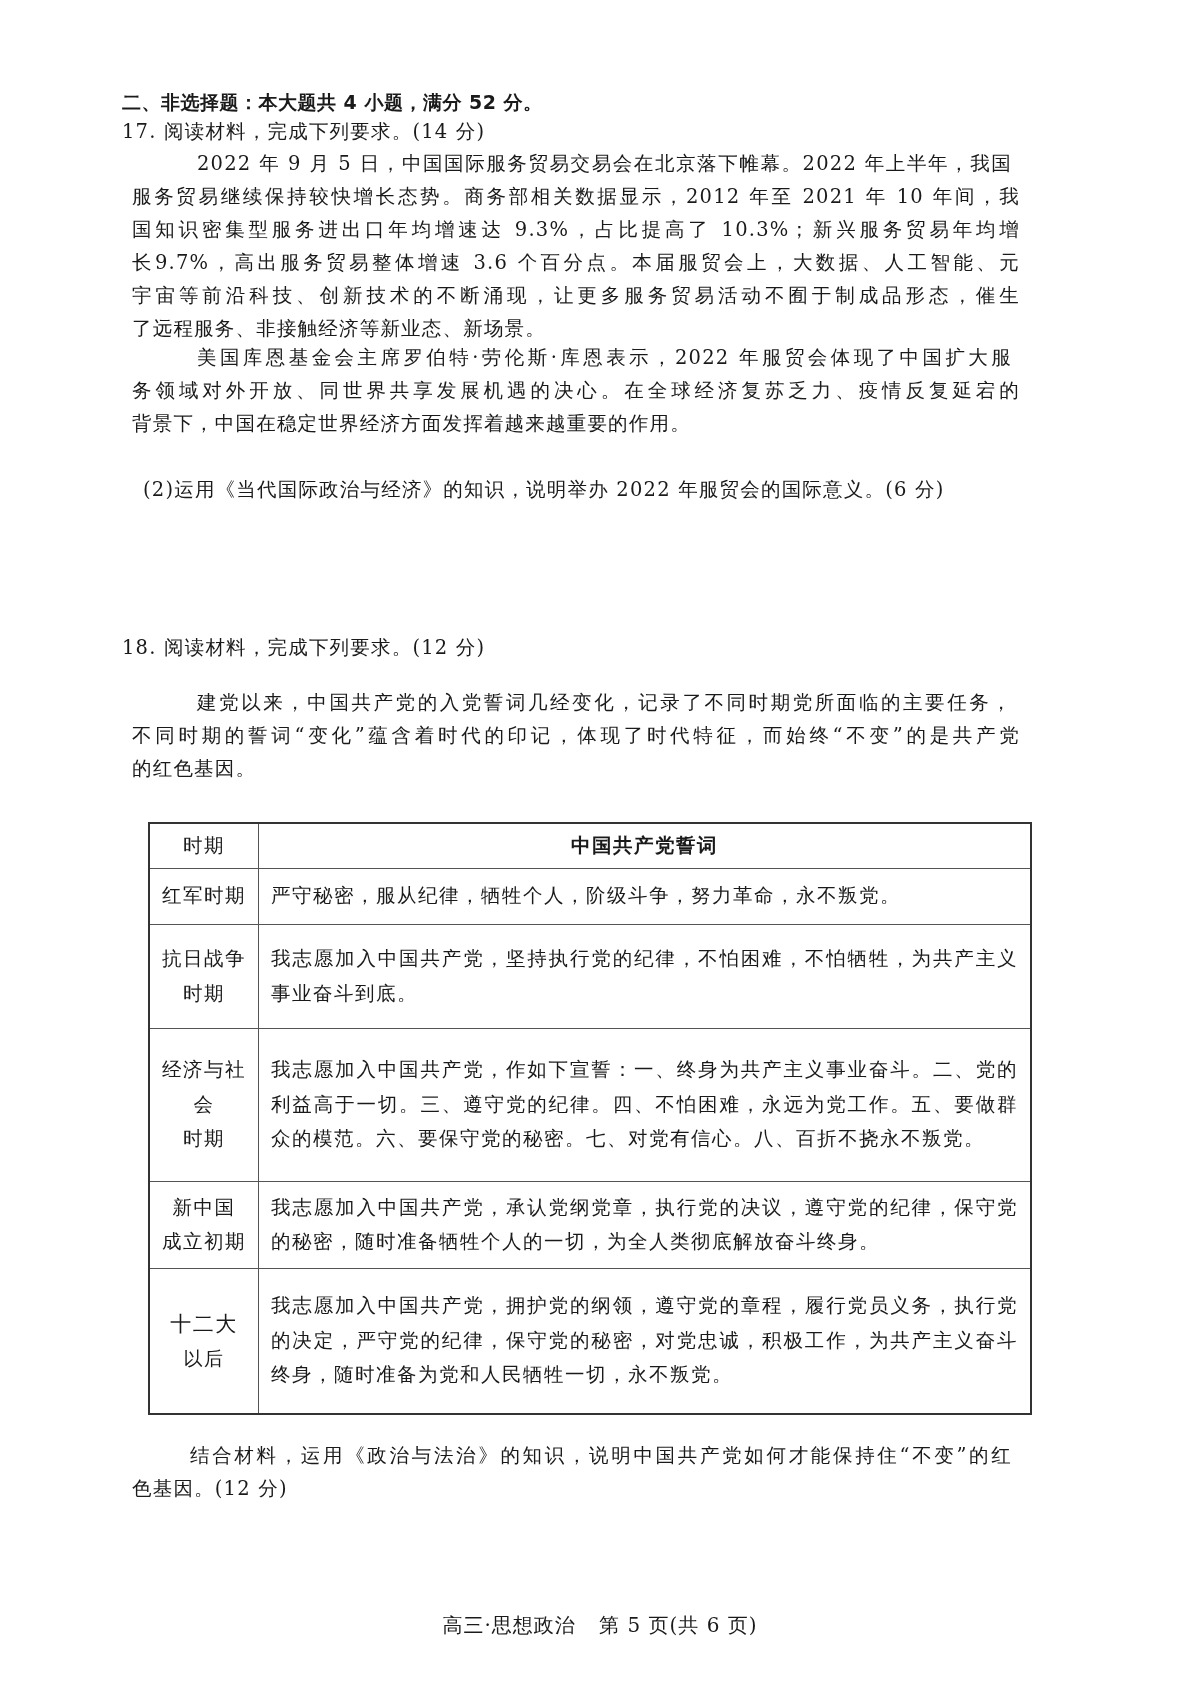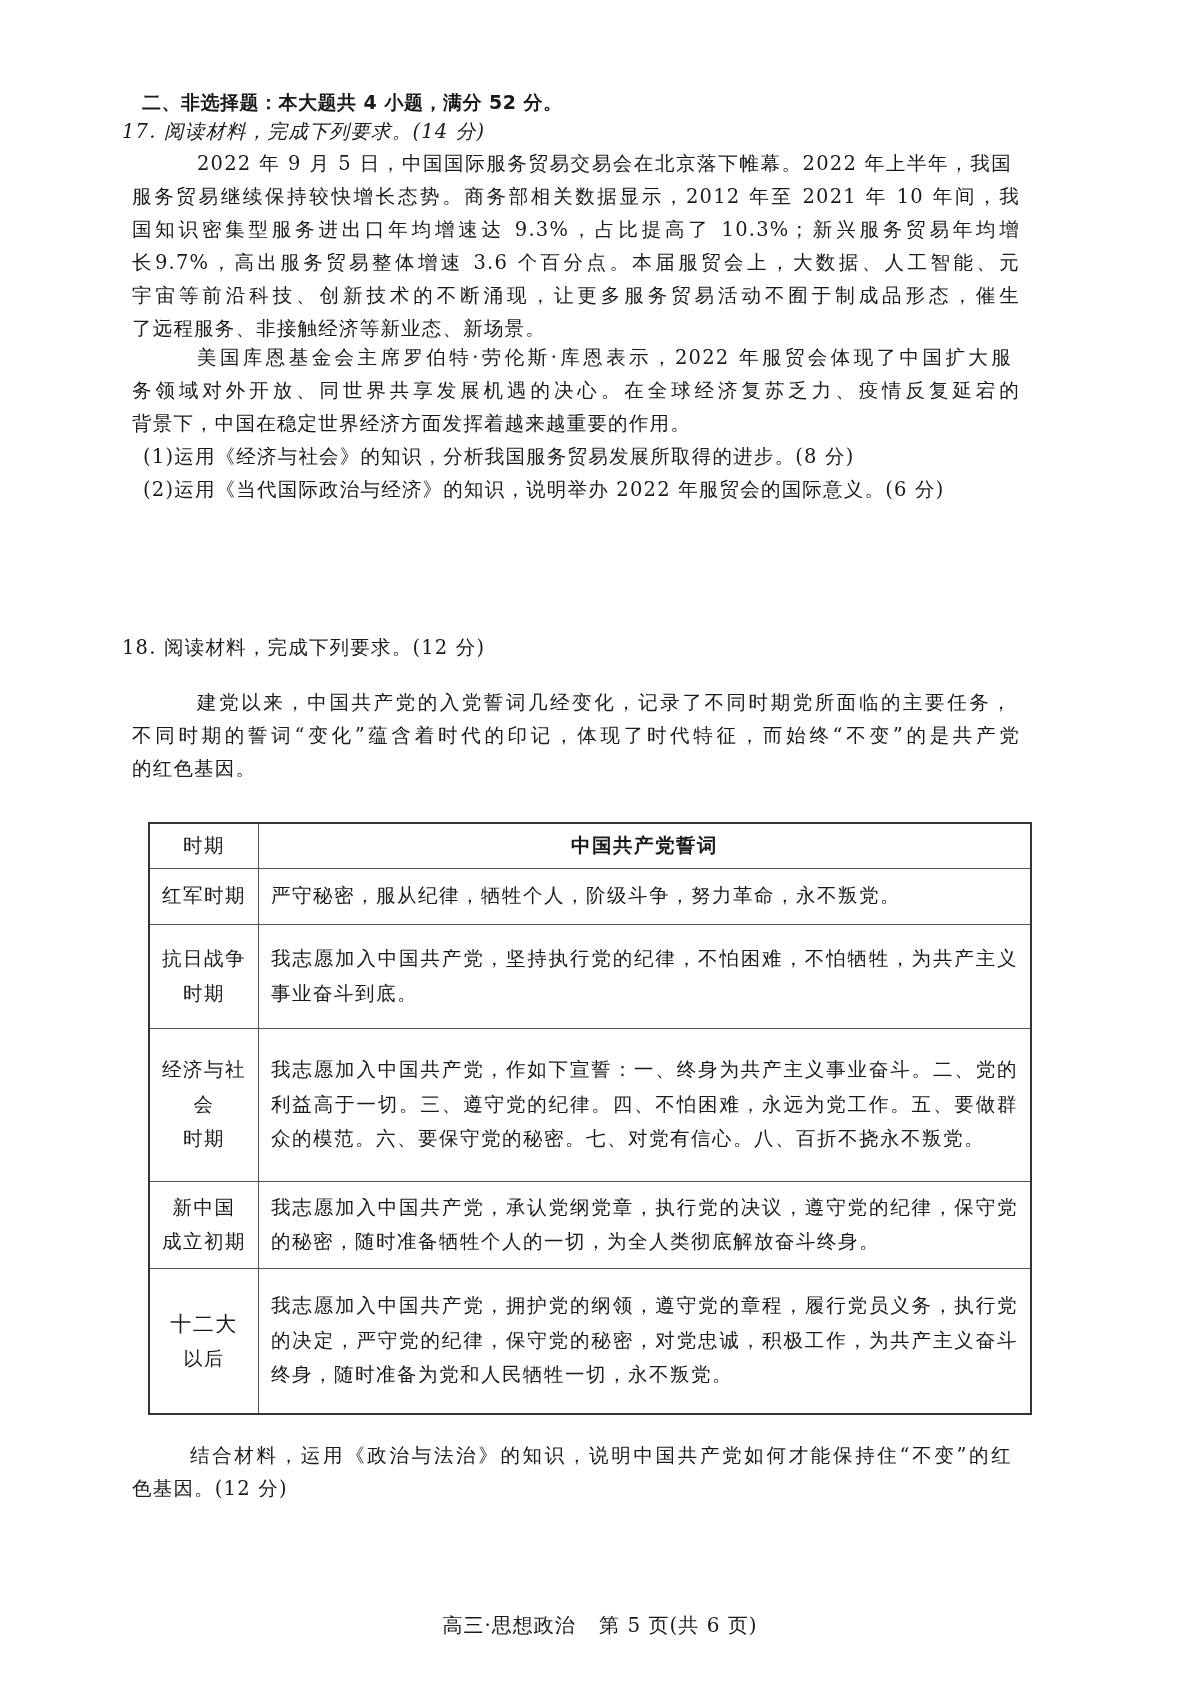--- a/index.html
+++ b/index.html
@@ -7,21 +7,21 @@
     width: 1200px; height: 1687px; position: relative; overflow: hidden;
     font-family: "DejaVu Serif", "Liberation Serif", serif;
     color: #1a1a1a;
   }
   .page { position: absolute; left: 0; top: 0; width: 1200px; height: 1687px; }
   .line {
     position: absolute; left: 122px; width: 920px;
     font-size: 19.5px; line-height: 32px; white-space: nowrap;
     letter-spacing: 1.2px;
   }
-  .section-heading { font-family: "DejaVu Sans", "Liberation Sans", sans-serif; font-weight: bold; font-size: 19px; letter-spacing: 0.5px; margin-left: 20px; }
+  .section-heading { font-family: "DejaVu Sans", "Liberation Sans", sans-serif; font-weight: bold; font-size: 19px; letter-spacing: 0.5px; }
   .indent { left: 132px; }
   .indent2 { left: 197px; }
   .justify { width: 888px; text-align: justify; text-align-last: justify; }
 
   table.oath {
     position: absolute; left: 148px; top: 770px;
     width: 884px; border-collapse: collapse;
     font-size: 19.5px; letter-spacing: 1.5px;
     border: 2px solid #333;
   }
@@ -44,38 +44,37 @@
   }
   .footer span { margin: 0 8px; }
 </style>
 </head>
 <body>
 
 <div class="page">
 
   <div class="line section-heading" style="top:86px;">二、非选择题：本大题共 4 小题，满分 52 分。</div>
 
-  <div class="line" style="top:116px;font-style:italic;">17. 阅读材料，完成下列要求。(14 分)</div>
+  <div class="line" style="top:116px;">17. 阅读材料，完成下列要求。(14 分)</div>
 
   <div>
     <div class="line indent2" style="top:148px; width:815px; text-align:justify; text-align-last:justify;">2022 年 9 月 5 日，中国国际服务贸易交易会在北京落下帷幕。2022 年上半年，我国</div>
     <div class="line indent justify" style="top:181px;">服务贸易继续保持较快增长态势。商务部相关数据显示，2012 年至 2021 年 10 年间，我</div>
     <div class="line indent justify" style="top:214px;">国知识密集型服务进出口年均增速达 9.3%，占比提高了 10.3%；新兴服务贸易年均增</div>
     <div class="line indent justify" style="top:247px;">长9.7%，高出服务贸易整体增速 3.6 个百分点。本届服贸会上，大数据、人工智能、元</div>
     <div class="line indent justify" style="top:280px;">宇宙等前沿科技、创新技术的不断涌现，让更多服务贸易活动不囿于制成品形态，催生</div>
     <div class="line indent" style="top:313px;">了远程服务、非接触经济等新业态、新场景。</div>
   </div>
 
   <div>
     <div class="line indent2" style="top:342px; width:815px; text-align:justify; text-align-last:justify;">美国库恩基金会主席罗伯特·劳伦斯·库恩表示，2022 年服贸会体现了中国扩大服</div>
     <div class="line indent justify" style="top:375px;">务领域对外开放、同世界共享发展机遇的决心。在全球经济复苏乏力、疫情反复延宕的</div>
     <div class="line indent" style="top:408px;">背景下，中国在稳定世界经济方面发挥着越来越重要的作用。</div>
   </div>
 
-  <div class="line indent" style="top:441px; left:143px;">(1)运用《经济与社会》的知识，分析我国服务贸易发展所取得的进步。(8 分)</div>
   <div class="line indent" style="top:474px; left:143px;">(2)运用《当代国际政治与经济》的知识，说明举办 2022 年服贸会的国际意义。(6 分)</div>
 
   <div class="line" style="top:632px;">18. 阅读材料，完成下列要求。(12 分)</div>
 
   <div>
     <div class="line indent2" style="top:687px; width:815px; text-align:justify; text-align-last:justify;">建党以来，中国共产党的入党誓词几经变化，记录了不同时期党所面临的主要任务，</div>
     <div class="line indent justify" style="top:720px;">不同时期的誓词“变化”蕴含着时代的印记，体现了时代特征，而始终“不变”的是共产党</div>
     <div class="line indent" style="top:753px;">的红色基因。</div>
   </div>
 

